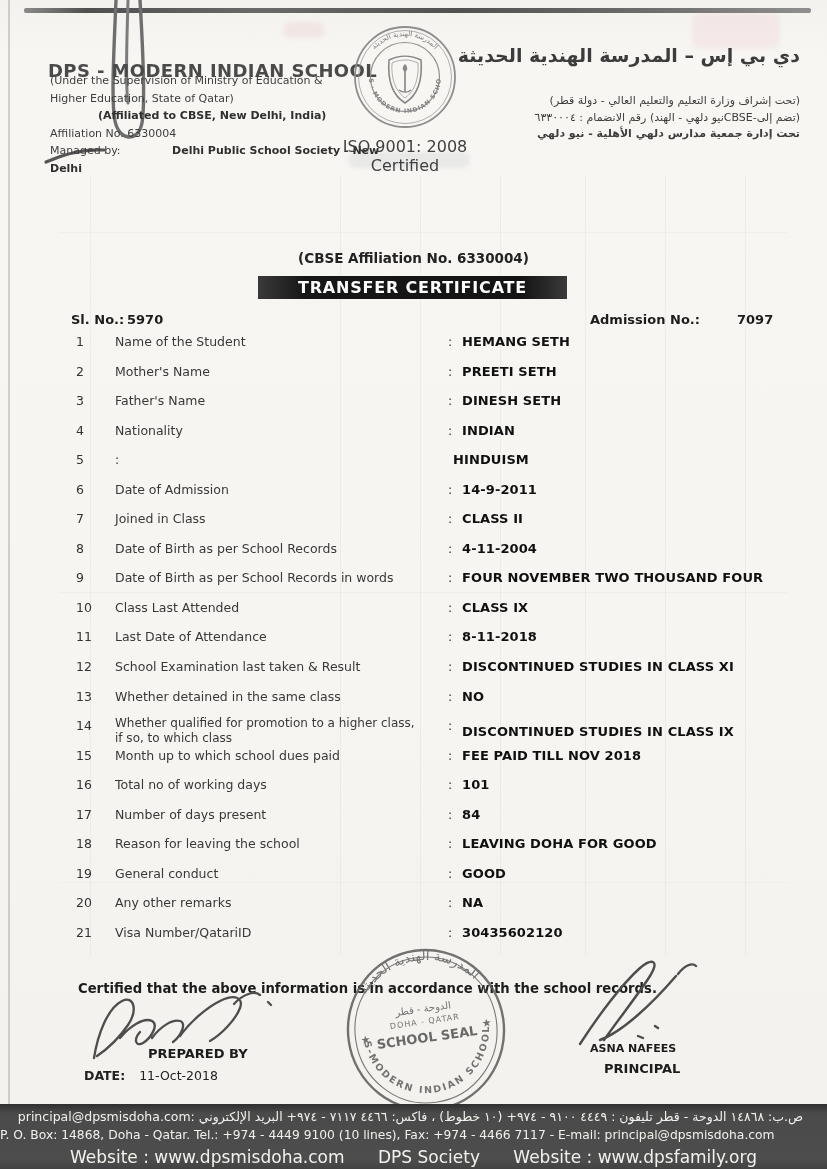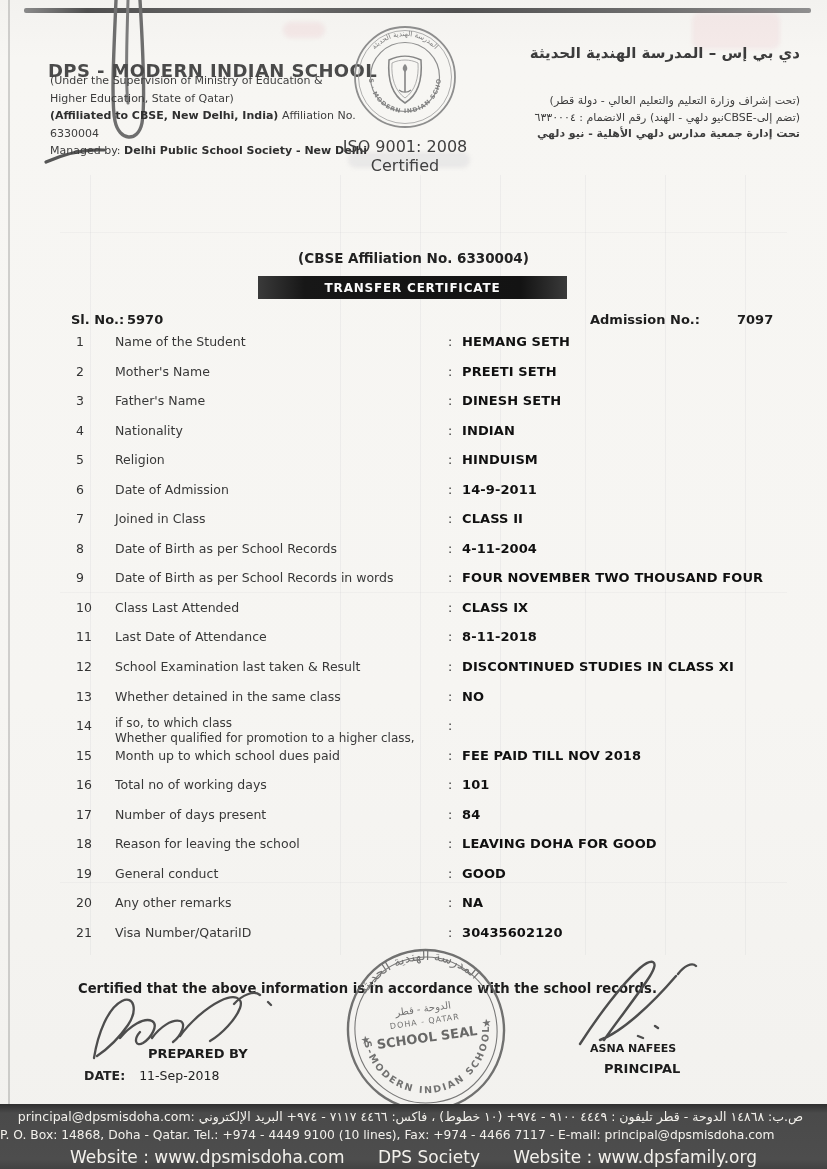--- a/index.html
+++ b/index.html
@@ -12,33 +12,33 @@
   .scan-top-bar{left:24px;right:16px;top:8px;height:5px;
     background:linear-gradient(90deg,#8a8a8a,#4f4f4f 8%,#6a6a6a 30%,#515151 55%,#6e6e6e 80%,#8f8f8f);border-radius:2px;}
   .page-edge-line{left:8px;top:0;width:2px;height:1104px;background:rgba(70,70,70,.22);}
   .ghost-vline{top:175px;height:780px;width:1px;background:rgba(130,130,145,.08);}
   .ghost-hline{left:60px;right:40px;height:1px;background:rgba(130,130,145,.06);}
   .smudge{border-radius:8px;filter:blur(2px);}
 
   
   .school-name{left:48px;top:60px;font-size:18px;font-weight:700;letter-spacing:.4px;color:#4a4a4a;}
   .header-sub{left:50px;top:72px;font-size:11px;line-height:17.5px;color:#3d3d3d;width:330px;}
-  .header-sub b{color:#2f2f2f;}
+  .header-sub b{color:#2f2f2f;margin-left:48px;}
   .logo-box{left:352px;top:24px;width:106px;height:106px;}
   .iso-text{left:340px;top:137px;width:130px;text-align:center;font-size:16px;color:#3f3f3f;}
-  .ar-title{right:27px;top:44px;font-size:15px;font-weight:700;color:#3c3c3c;direction:rtl;text-align:right;}
+  .ar-title{right:27px;top:44px;font-size:19px;font-weight:700;color:#3c3c3c;direction:rtl;text-align:right;}
   .ar-sub{right:27px;top:93px;font-size:11px;line-height:16.5px;color:#3d3d3d;direction:rtl;text-align:right;}
   .ar-sub .b{font-weight:700;}
 
   
   .affil-line{left:0;right:0;top:250px;text-align:center;font-size:13.5px;font-weight:700;color:#222;}
   .title-bar{left:258px;top:276px;width:309px;height:23px;
     background:linear-gradient(90deg,#3a3a3a,#171717 15%,#131313 85%,#3a3a3a);
     display:flex;align-items:center;justify-content:center;}
-  .title-bar span{color:#fbfbfb;font-size:12px;font-weight:700;letter-spacing:.8px;}
+  .title-bar span{color:#fbfbfb;font-size:16px;font-weight:700;letter-spacing:.8px;}
 
   
   .sl-line{left:0;top:312px;right:0;height:18px;font-size:13px;font-weight:700;color:#1d1d1d;}
   .sl-label{position:absolute;left:71px;}
   .sl-value{position:absolute;left:127px;}
   .adm-label{position:absolute;left:590px;}
   .adm-value{position:absolute;left:737px;}
 
   
   .rows-host{left:62px;top:334px;right:30px;display:flex;flex-direction:column;}
@@ -185,24 +185,20 @@
         <span class="row-label">
           <span>Nationality</span>
           <span></span>
         </span>
         <span class="row-colon">:</span>
         <span class="row-value">INDIAN</span>
       </div>
 
       <div class="row">
         <span class="row-no">5</span>
-        <span class="row-label">
-          <span>Religion</span>
-          <span></span>
-        </span>
         <span class="row-colon">:</span>
         <span class="row-value">HINDUISM</span>
       </div>
 
       <div class="row">
         <span class="row-no">6</span>
         <span class="row-label">
           <span>Date of Admission</span>
           <span></span>
         </span>
@@ -276,24 +272,25 @@
           <span>Whether detained in the same class</span>
           <span></span>
         </span>
         <span class="row-colon">:</span>
         <span class="row-value">NO</span>
       </div>
 
       <div class="row">
         <span class="row-no">14</span>
         <span class="row-label">
+          <span>Whether qualified for promotion to a higher class,</span>
           <span>if so, to which class</span>
-          <span>Whether qualified for promotion to a higher class,</span>
-        </span>
-        <span class="row-colon">:</span>
+        </span>
+        <span class="row-colon">:</span>
+        <span class="row-value">DISCONTINUED STUDIES IN CLASS IX</span>
       </div>
 
       <div class="row">
         <span class="row-no">15</span>
         <span class="row-label">
           <span>Month up to which school dues paid</span>
           <span></span>
         </span>
         <span class="row-colon">:</span>
         <span class="row-value">FEE PAID TILL NOV 2018</span>
@@ -364,21 +361,21 @@
 
   <svg class="abs" style="left:82px;top:988px" width="200" height="80" viewBox="0 0 200 80">
     <path class="sig" stroke-width="2.3" d="M12,70 C16,45 26,20 40,13 C52,7 56,22 46,37 C37,50 24,62 15,68
       M38,50 C48,38 62,29 70,33 C77,37 69,50 61,55 C54,59 51,52 58,44
       M70,50 C78,39 90,31 98,33 C105,35 99,48 91,54
       M98,48 C108,34 124,20 138,13 C152,6 162,9 158,20 C154,31 140,46 128,53
       M152,16 C160,7 172,2 178,7 M186,14 L189,17"></path>
   </svg>
   <div class="abs prepared">PREPARED BY</div>
   <div class="abs date-line">
-    <b>DATE:</b><span>11-Sep-2018</span>
+    <b>DATE:</b><span>11-Oct-2018</span>
   </div>
 
   <div class="abs seal-wrap">
     <svg width="164" height="164" viewBox="0 0 164 164">
       <defs>
         <path id="sealTop" d="M 12,82 A 70,70 0 0 1 152,82" fill="none"></path>
         <path id="sealBot" d="M 19,82 A 63,63 0 0 0 145,82" fill="none"></path>
       </defs>
       <ellipse cx="82" cy="82" rx="78" ry="80" fill="none" stroke="#555" stroke-width="2.4"></ellipse>
       <ellipse cx="82" cy="82" rx="71" ry="73" fill="none" stroke="#5e5e5e" stroke-width="1.1"></ellipse>

